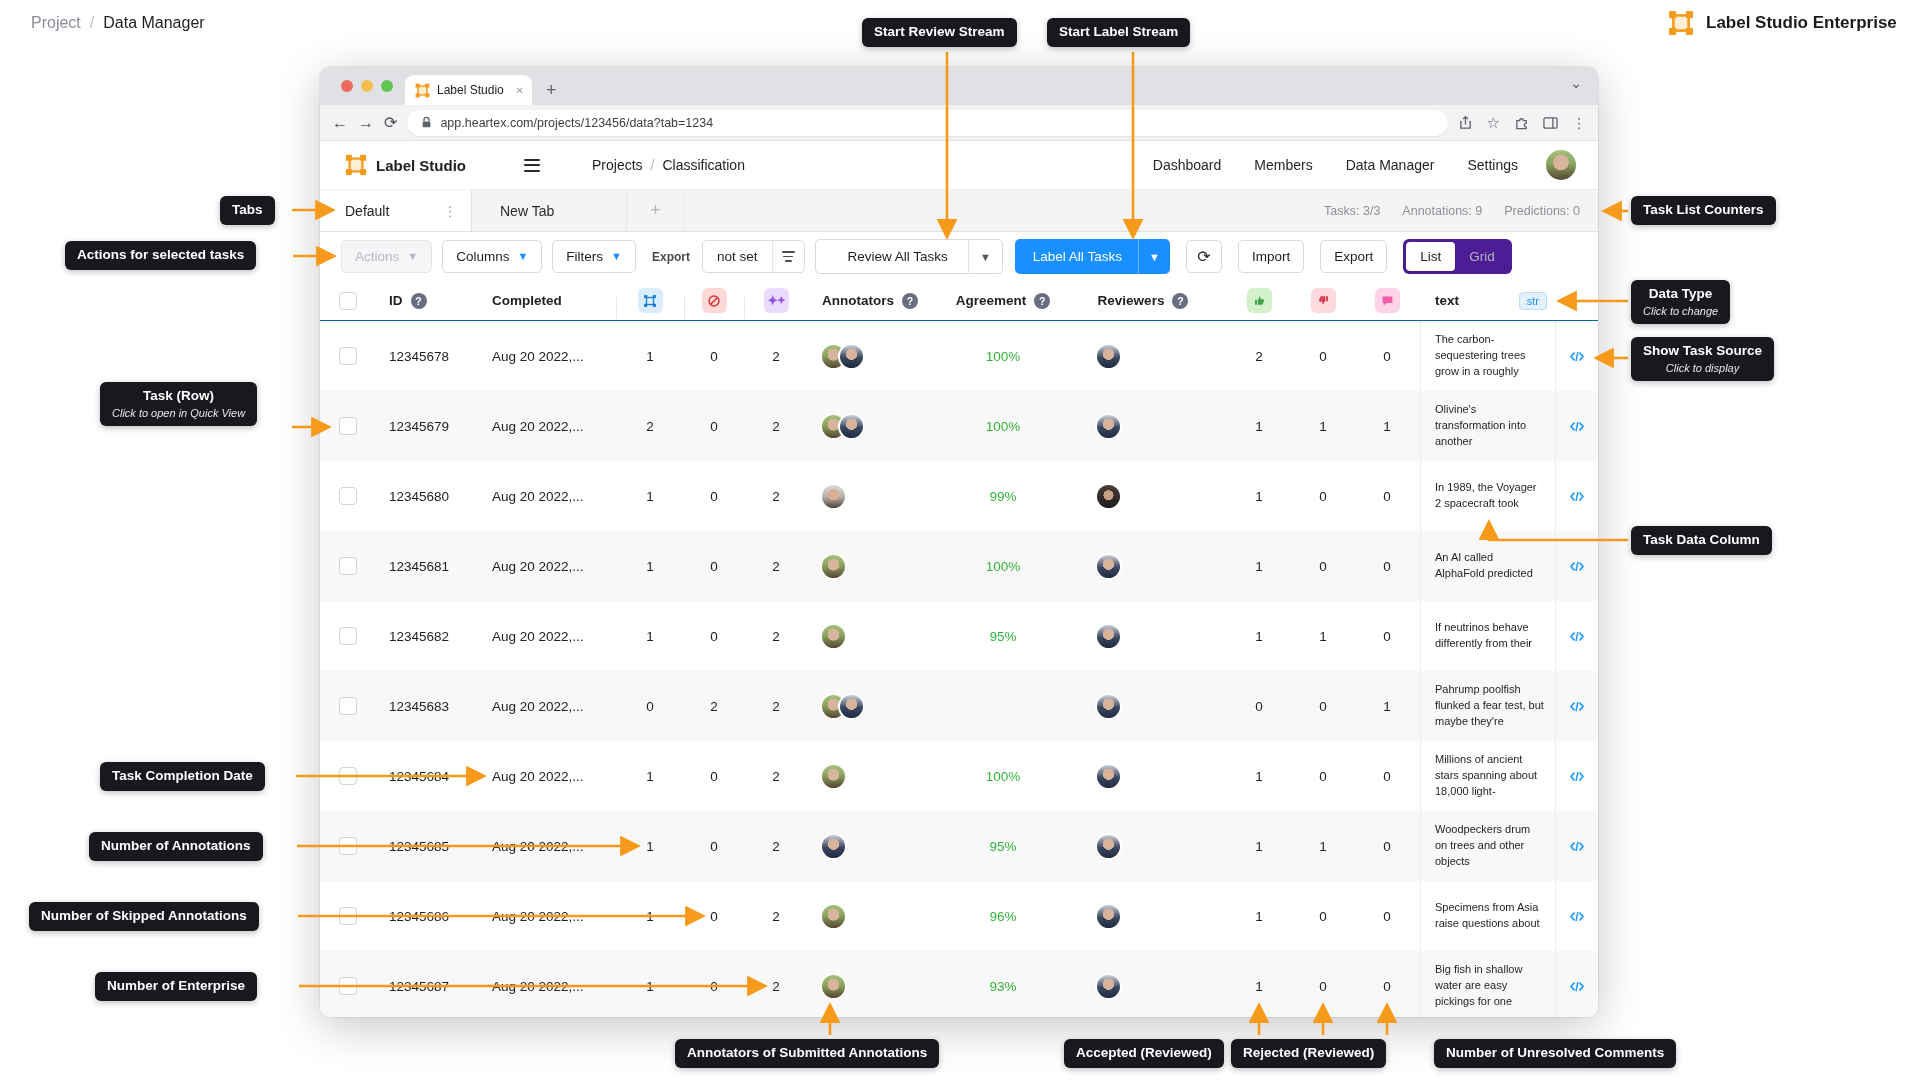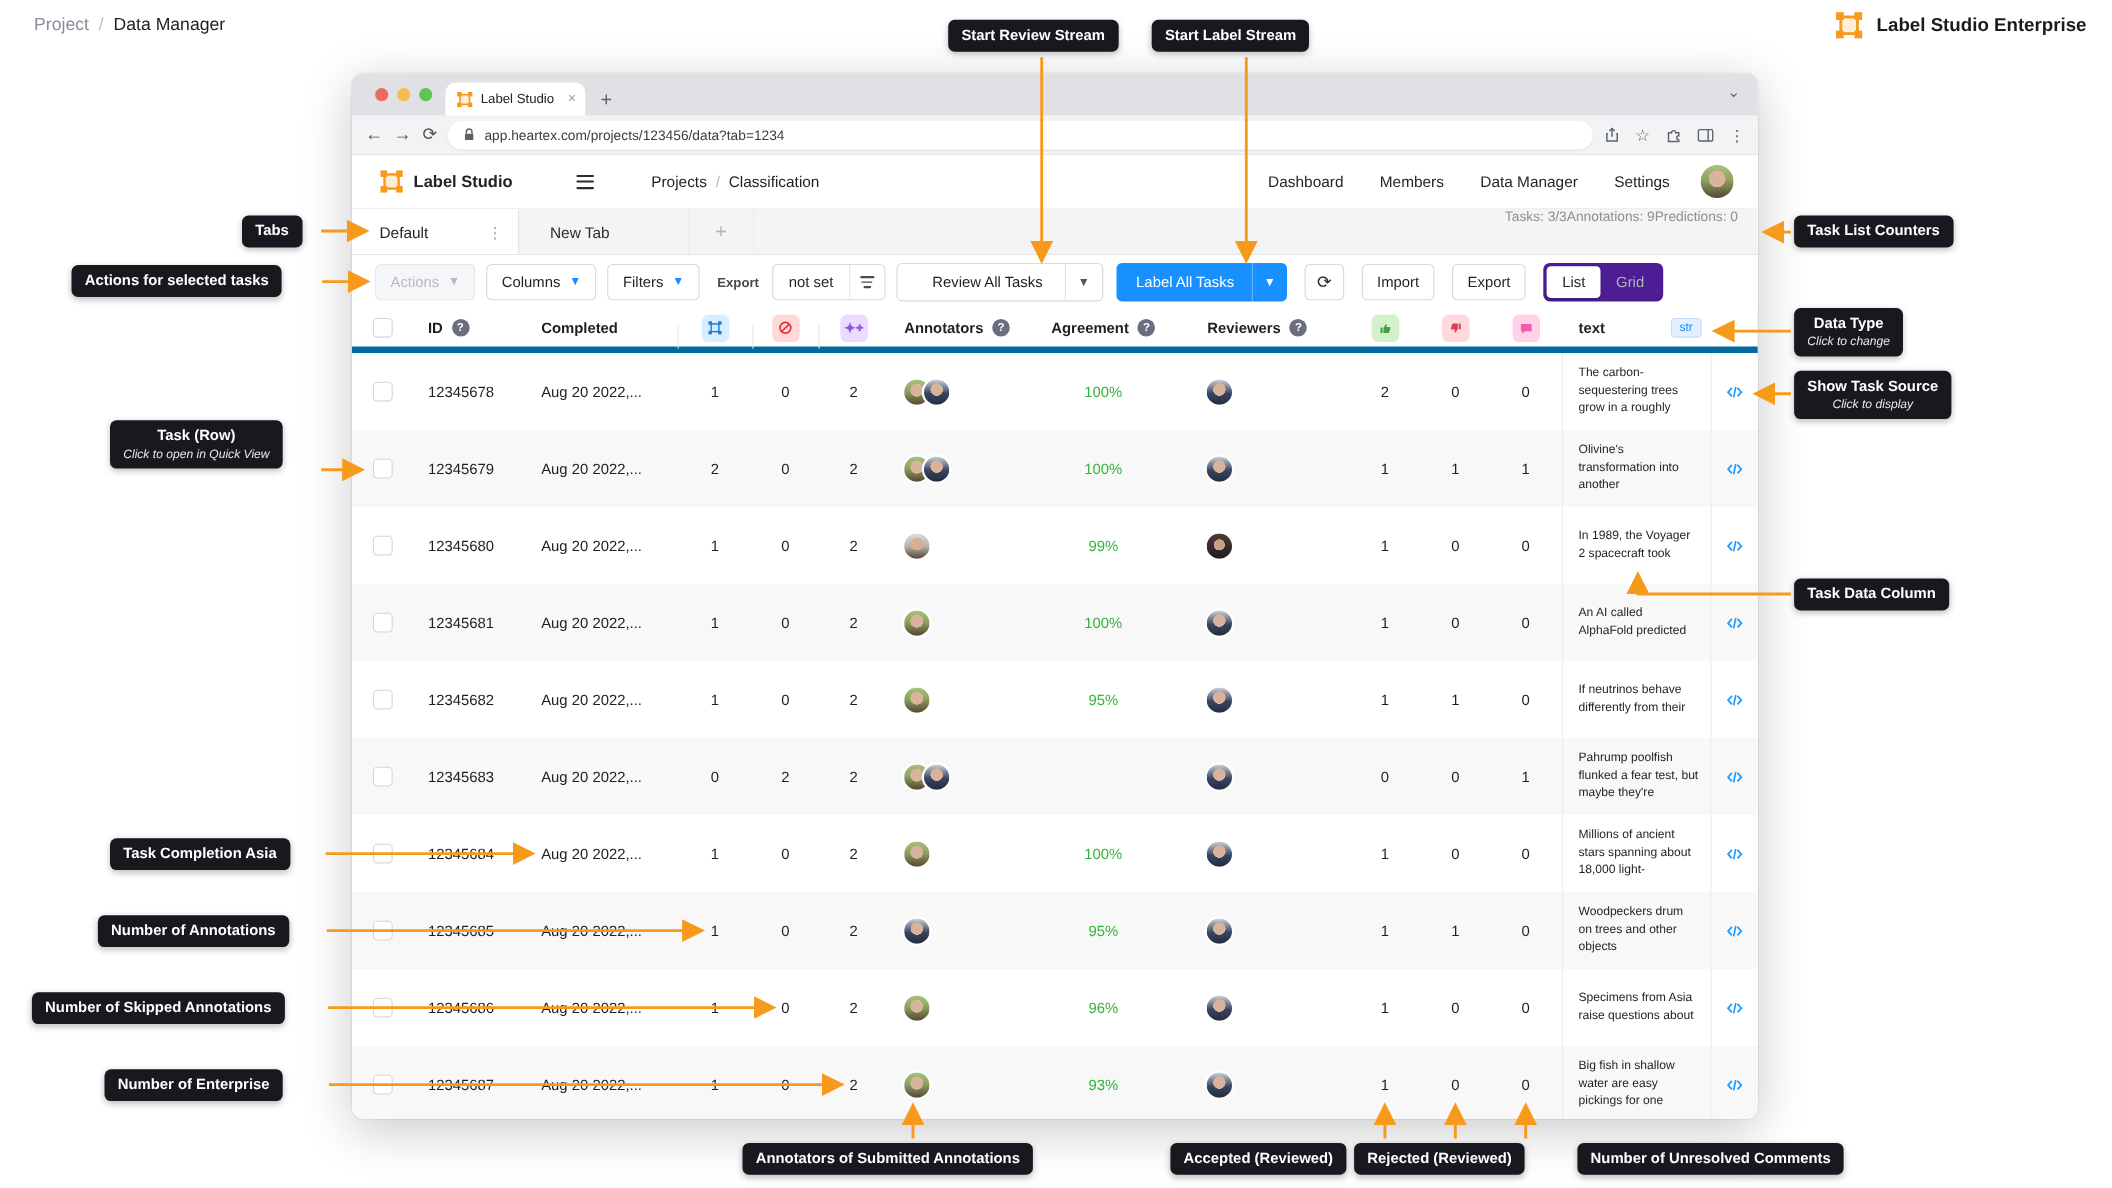--- a/index.html
+++ b/index.html
@@ -58,21 +58,21 @@
   .hdr-avatar { width:30px; height:30px; margin-left:28px; }
 
   .dm-tabs { height:42px; background:#f4f4f5; border-bottom:1px solid #e2e2e4; display:flex; align-items:stretch; }
   .dm-tab-active { width:152px; background:#fff; border-right:1px solid #e2e2e4; display:flex;
     align-items:center; justify-content:space-between; padding:0 14px 0 25px; font-size:14px; }
   .dm-tab-active .kebab { color:#9b9ba1; font-size:14px; }
   .dm-tab { width:155px; border-right:1px solid #e8e8ea; display:flex; align-items:center;
     padding-left:28px; font-size:14px; color:#2b2b2b; }
   .dm-tab-add { width:58px; display:flex; align-items:center; justify-content:center;
     color:#b3b3b8; font-size:18px; border-right:1px solid #eeeeef; }
-  .dm-counters { margin-left:auto; display:flex; padding-right:18px;
+  .dm-counters { margin-left:auto; display:flex; align-items:center; gap:22px; padding-right:18px;
     font-size:12.5px; color:#8e8e96; }
 
   .dm-toolbar { height:49px; display:flex; align-items:center; gap:10px; padding:0 16px 0 21px; background:#fff; }
   .btn { height:33px; border:1px solid #d9d9de; border-radius:5px; background:#fff; display:flex;
     align-items:center; gap:8px; padding:0 13px; font-size:13.5px; color:#1f1f1f; }
   .btn .chev { font-size:11px; color:#1890ff; line-height:0.4; }
   .btn-disabled { background:#f6f6f8; border-color:#e6e6ea; color:#b7b9c0; }
   .btn-disabled .chev { color:#b7b9c0; }
   .order-lab { font-size:12px; color:#4a4a4f; margin:0 2px 0 6px; font-weight:bold; }
   .order-box { height:33px; border:1px solid #d9d9de; border-radius:5px; display:flex; align-items:center; }
@@ -93,21 +93,21 @@
     align-items:center; justify-content:center; font-size:16px; color:#2b2b2b; margin-left:6px; }
   .seg { margin-left:6px; background:#4c1d95; border-radius:6px; padding:3px; display:flex; height:35px; }
   .seg .on { background:#fff; border-radius:4px; padding:0 14px; display:flex; align-items:center;
     font-size:13.5px; box-shadow:0 1px 2px rgba(0,0,0,.15); }
   .seg .off { padding:0 14px; display:flex; align-items:center; font-size:13.5px; color:#b4b4bb; }
 
   
   .thead, .tr { display:grid;
     grid-template-columns:56px 94px 146px 68px 60px 64px 138px 114px 166px 66px 62px 66px 136px 42px;
     align-items:center; }
-  .thead { height:40px; border-bottom:6px solid #0369a1; font-size:13.5px; font-weight:bold; }
+  .thead { height:40px; border-bottom:1px solid #0369a1; font-size:13.5px; font-weight:bold; }
   .cell { display:flex; align-items:center; }
   .c-center { justify-content:center; }
   .cb { width:18px; height:18px; border:1.5px solid #d4d4da; border-radius:4px; background:#fff; margin:0 auto; }
   .qmark { width:16px; height:16px; border-radius:50%; background:#6a6e7e; color:#fff; font-size:10.5px;
     font-weight:bold; display:inline-flex; align-items:center; justify-content:center; margin-left:8px; }
   .pill { width:25px; height:25px; border-radius:6px; display:flex; align-items:center; justify-content:center; }
   .pill-blue{background:#d9edff;} .pill-red{background:#ffd8d8;} .pill-purple{background:#eadbff; color:#9254de; font-size:13px;}
   .pill-green{background:#d3f2cc;} .pill-red2{background:#ffd9de;} .pill-pink{background:#ffd2e8;}
   .n1h,.n2h,.n3h { position:relative; }
   .n1h::before,.n2h::before,.n3h::before { content:""; position:absolute; left:0; top:9px; height:22px;
@@ -700,21 +700,21 @@
     <span class="sub">Click to change</span></div>
   <div class="callout" style="left:1631px; top:337px;">
     <span>Show Task Source</span>
     <span class="sub">Click to display</span></div>
   <div class="callout" style="left:100px; top:382px;">
     <span>Task (Row)</span>
     <span class="sub">Click to open in Quick View</span></div>
   <div class="callout" style="left:1631px; top:526px;">
     <span>Task Data Column</span></div>
   <div class="callout" style="left:100px; top:762px;">
-    <span>Task Completion Asia</span></div>
+    <span>Task Completion Date</span></div>
   <div class="callout" style="left:89px; top:832px;">
     <span>Number of Annotations</span></div>
   <div class="callout" style="left:29px; top:902px;">
     <span>Number of Skipped Annotations</span></div>
   <div class="callout" style="left:95px; top:972px;">
     <span>Number of Enterprise</span></div>
   <div class="callout" style="left:675px; top:1039px;">
     <span>Annotators of Submitted Annotations</span></div>
   <div class="callout" style="left:1064px; top:1039px;">
     <span>Accepted (Reviewed)</span></div>

